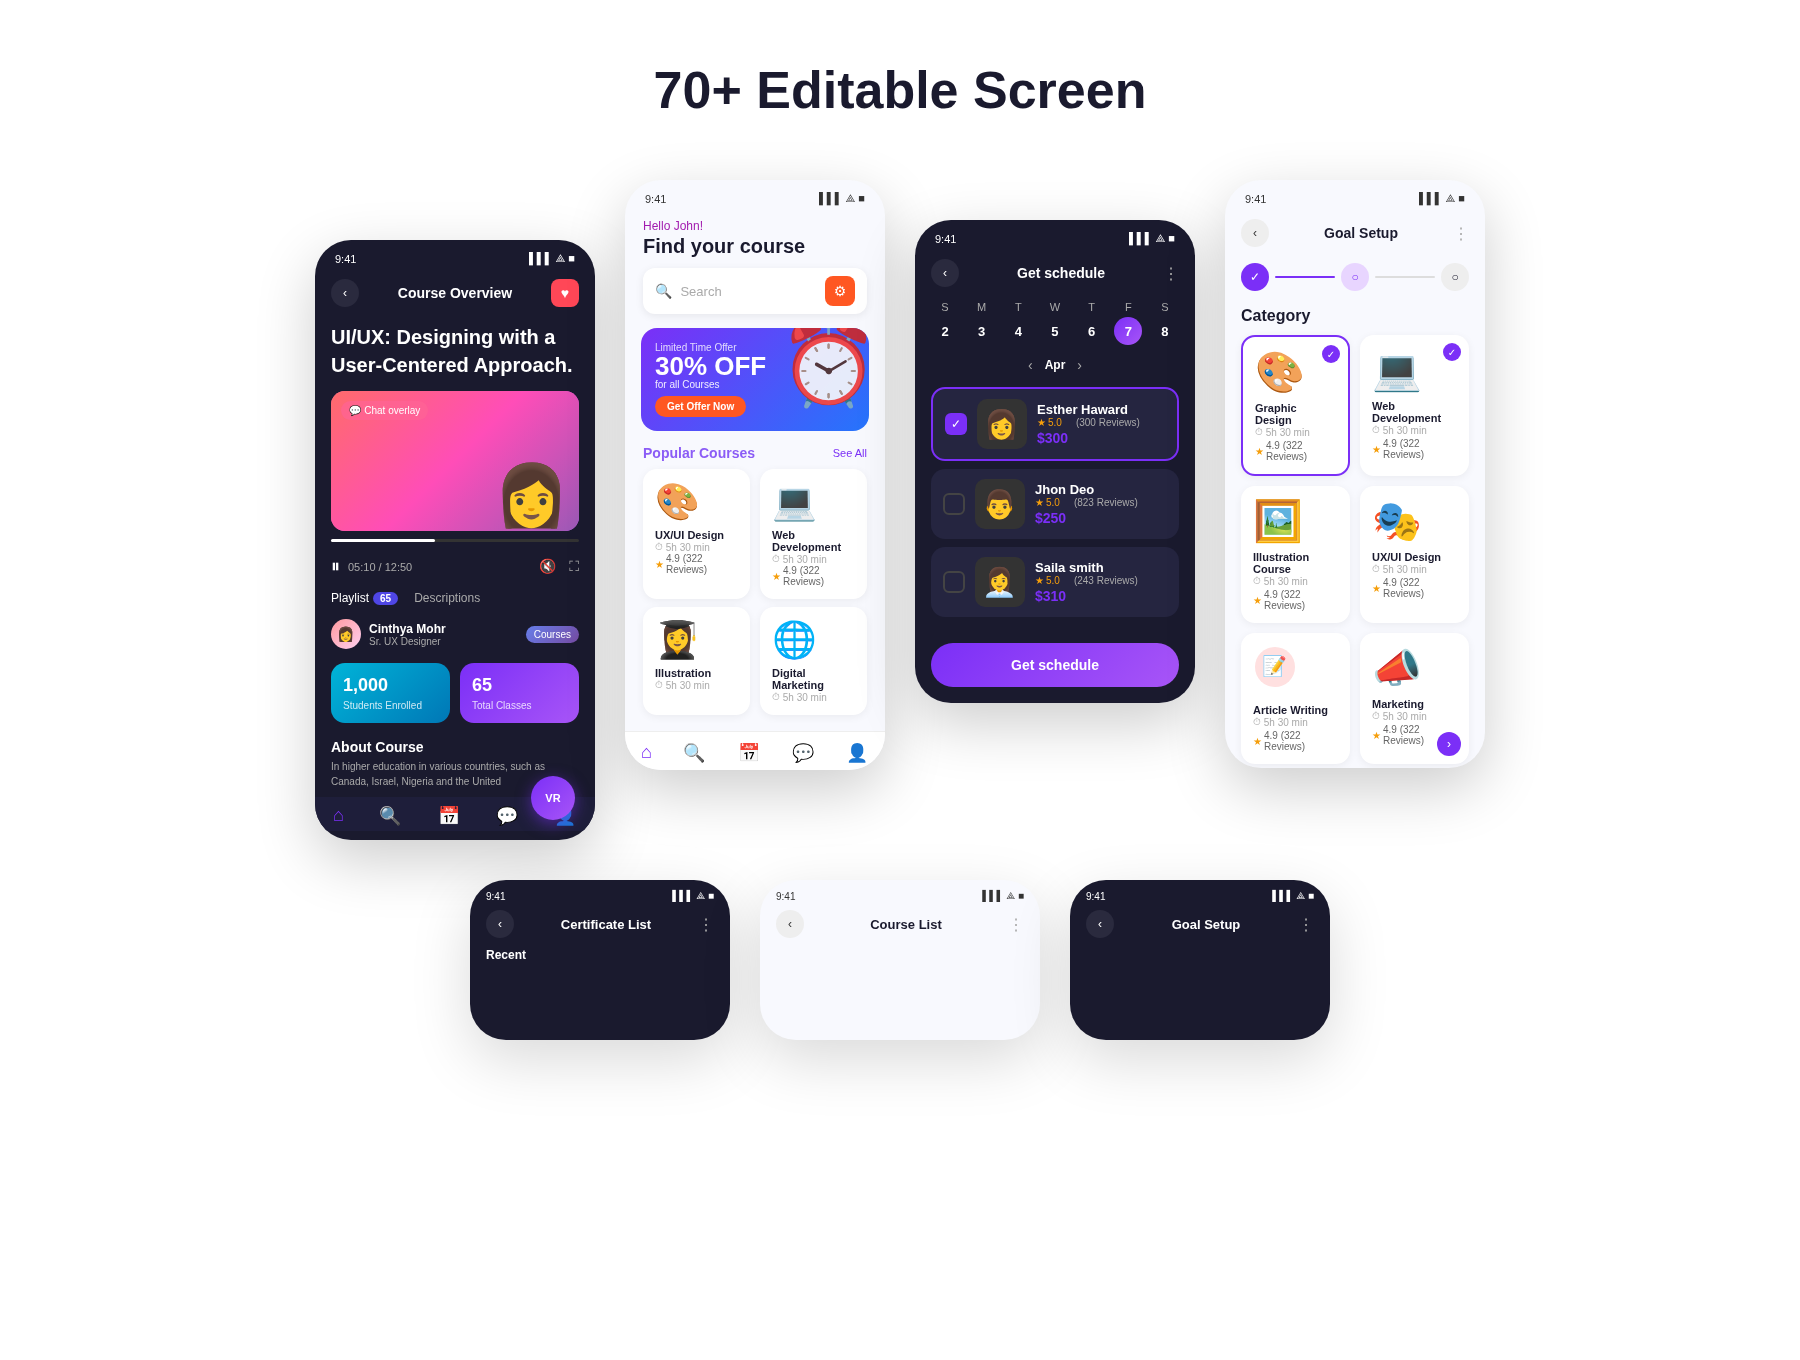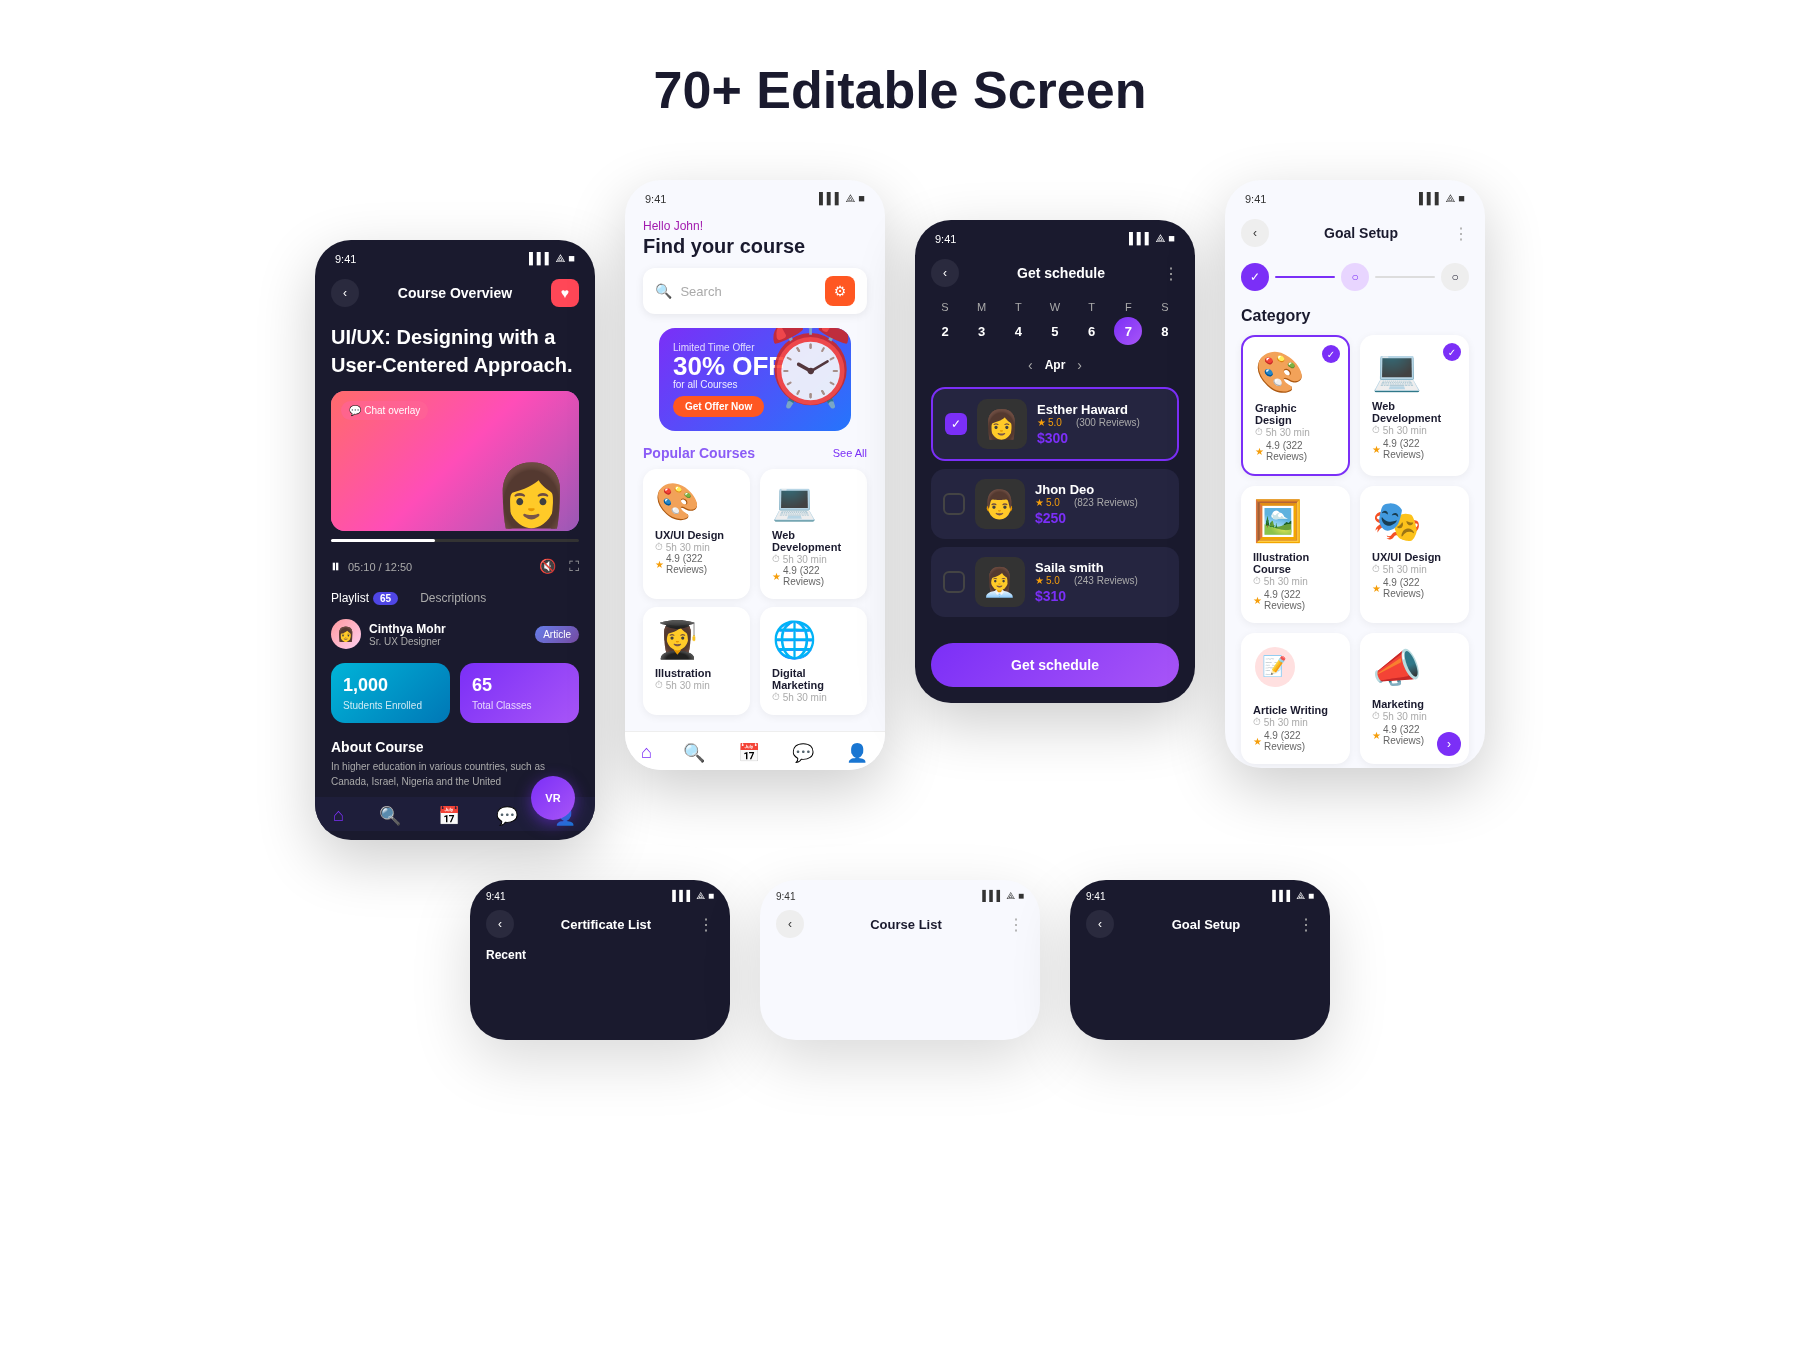--- a/index.html
+++ b/index.html
@@ -124,21 +124,21 @@
     }
     .video-progress-fill {
       height: 100%;
       background: white;
       border-radius: 2px;
       width: 42%;
     }
     .tab-row {
       display: flex;
       padding: 8px 16px;
-      gap: 14px;
+      gap: 8px;
       align-items: center;
     }
     .tab-playlist {
       display: flex; align-items: center; gap: 4px;
       font-size: 12px; color: white;
     }
     .tab-badge {
       background: #4f46e5;
       color: white;
       border-radius: 10px;
@@ -244,21 +244,21 @@
     .search-text { font-size: 13px; color: #aaa; flex: 1; }
     .filter-btn {
       background: #ff5722;
       border-radius: 8px;
       width: 30px; height: 30px;
       display: flex; align-items: center; justify-content: center;
       font-size: 14px; color: white;
       cursor: pointer;
     }
     .promo-banner {
-      margin: 0 34px 14px;
+      margin: 0 16px 14px;
       background: linear-gradient(135deg, #7b2ff7, #2575fc);
       border-radius: 16px;
       padding: 14px;
       position: relative;
       overflow: hidden;
       min-height: 90px;
     }
     .promo-offer { font-size: 10px; color: rgba(255,255,255,0.8); }
     .promo-percent { font-size: 26px; font-weight: 900; color: white; line-height: 1; }
     .promo-for { font-size: 10px; color: rgba(255,255,255,0.9); }
@@ -612,21 +612,21 @@
       <span class="tab-desc">Descriptions</span>
     </div>
     <div class="teacher-row">
       <div class="teacher-info">
         <div class="teacher-avatar">👩</div>
         <div>
           <div class="teacher-name">Cinthya Mohr</div>
           <div class="teacher-role">Sr. UX Designer</div>
         </div>
       </div>
-      <div class="teacher-badge">Article</div>
+      <div class="teacher-badge">Courses</div>
     </div>
     <div class="stats-row">
       <div class="stat-card blue">
         <div class="stat-number">1,000</div>
         <div class="stat-label">Students Enrolled</div>
       </div>
       <div class="stat-card purple">
         <div class="stat-number">65</div>
         <div class="stat-label">Total Classes</div>
       </div>

